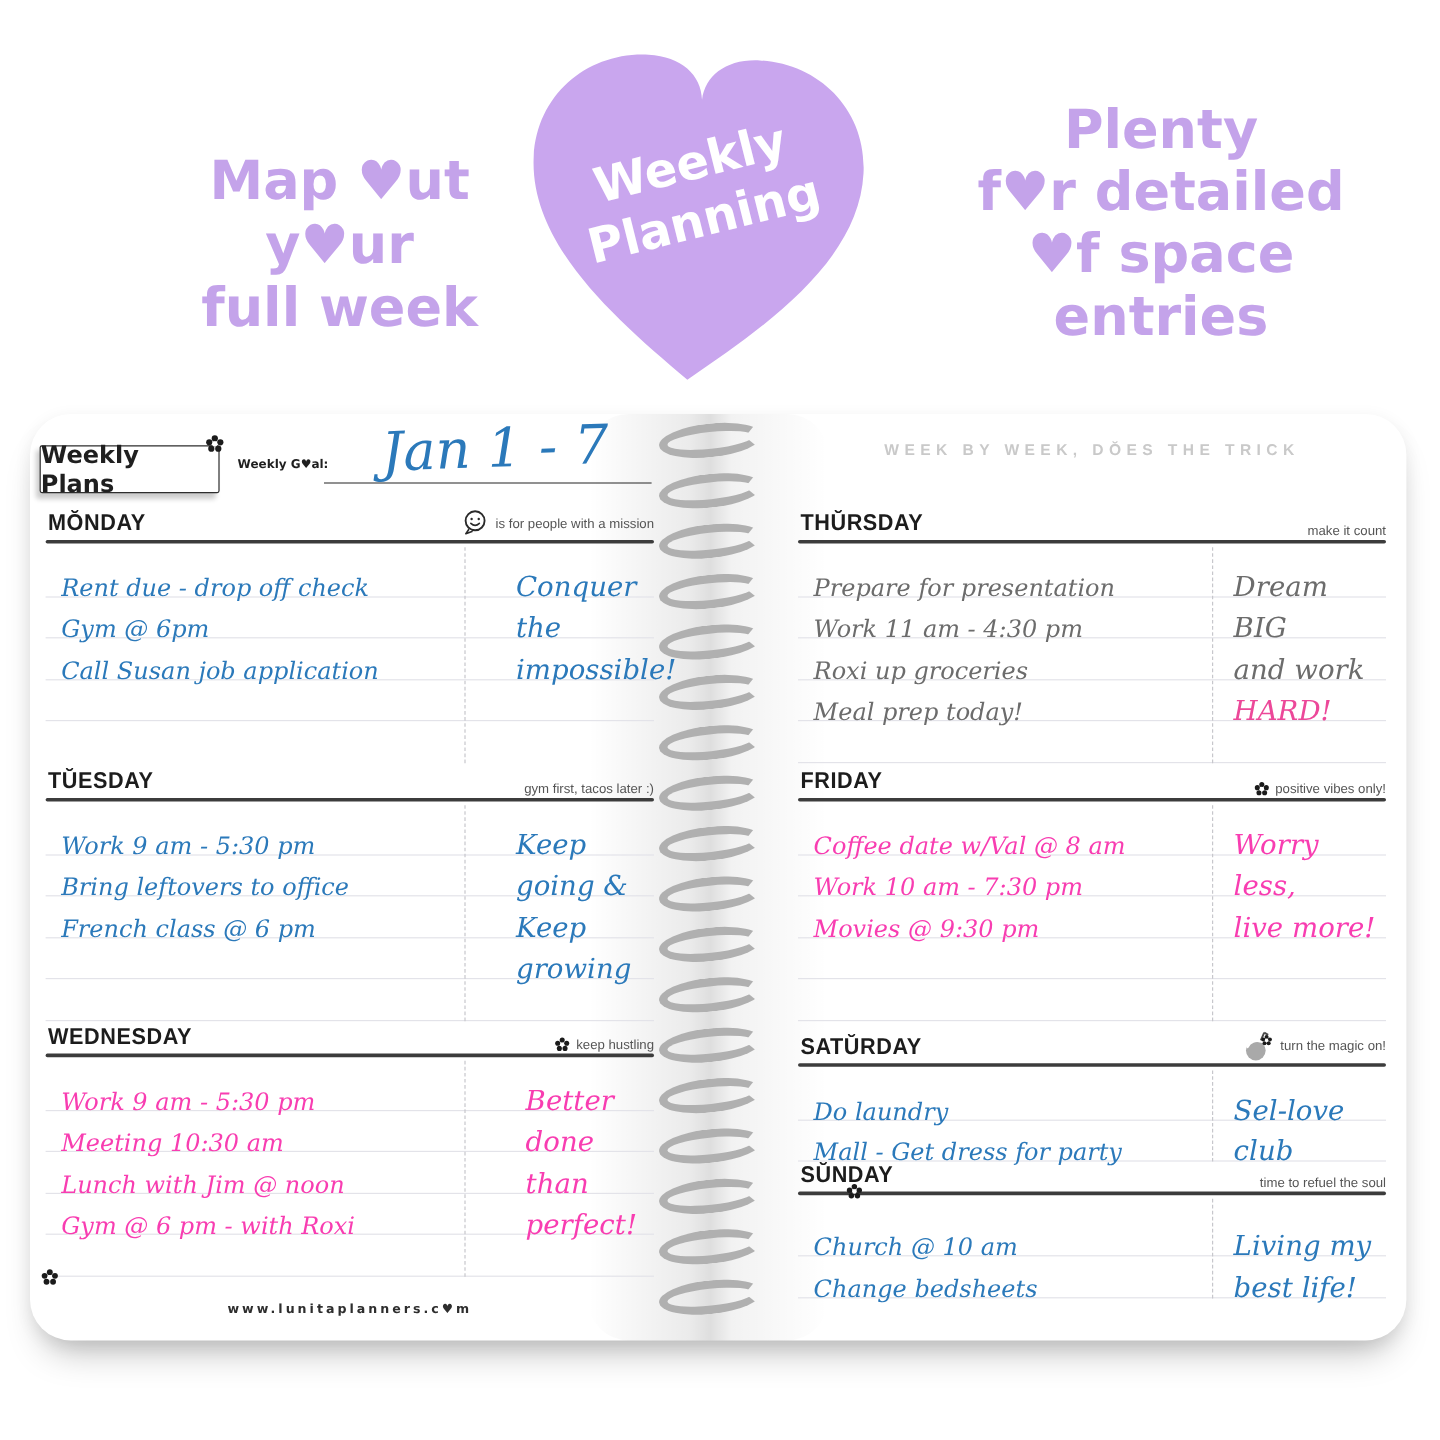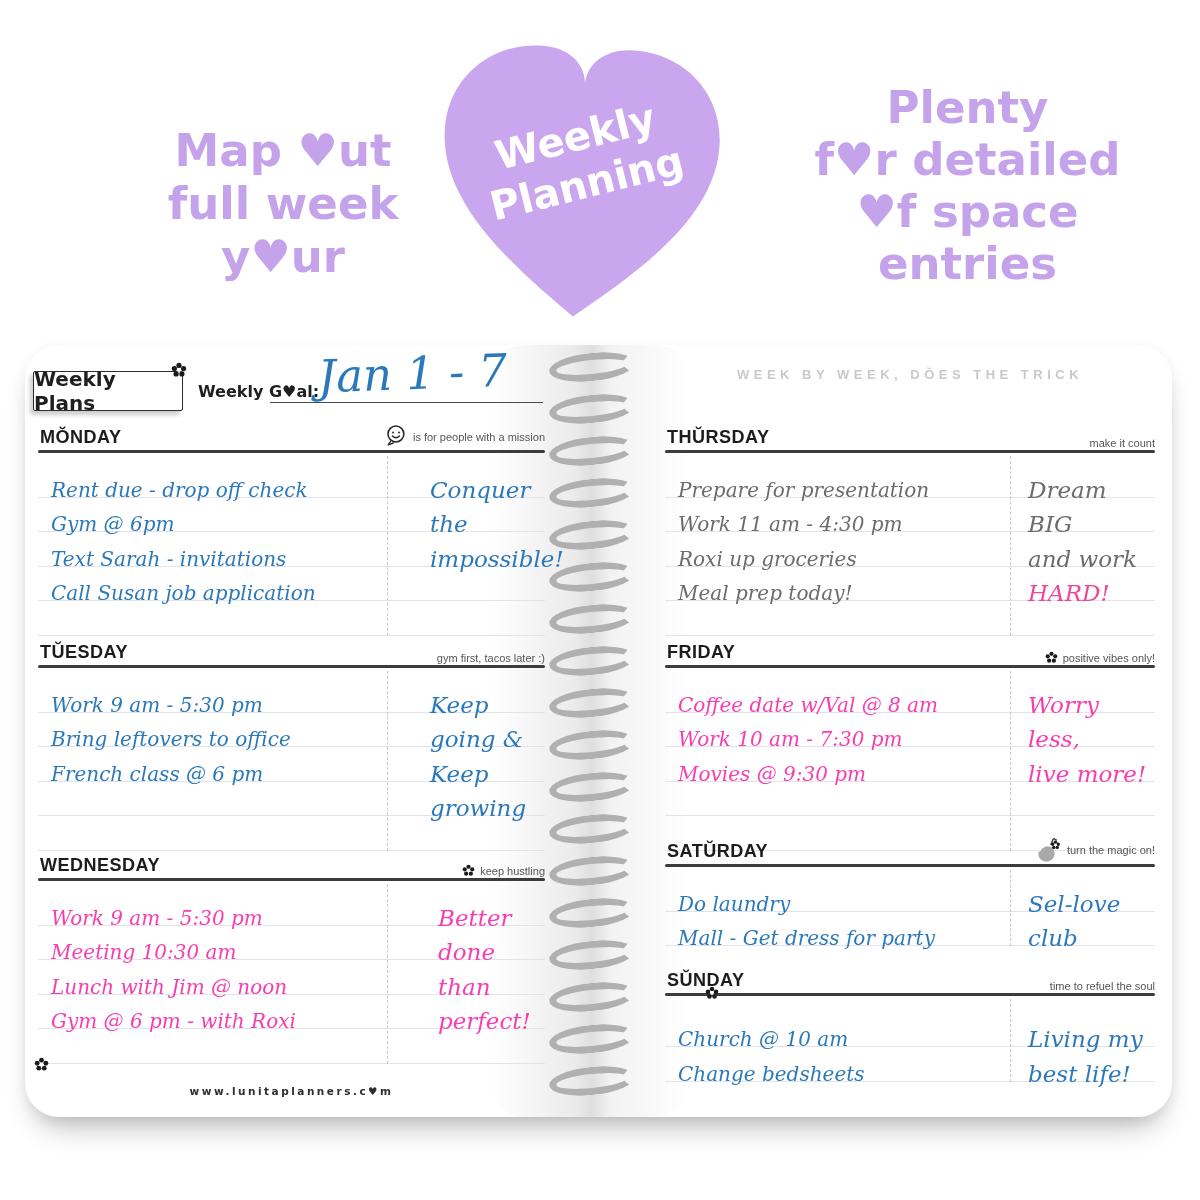--- a/index.html
+++ b/index.html
@@ -32,21 +32,21 @@
   .coil{width:86px;height:28px;border:7px solid #b0b0b0;border-right-color:transparent;
     border-radius:50%;transform:rotate(-6deg);margin-bottom:14px;box-sizing:border-box;}
   
   .title-box{position:absolute;left:-5px;top:26px;width:148px;height:38px;
     background:#fff;border:1.6px solid #2e2e2e;border-radius:2px;
     box-shadow:-3px 4px 4px rgba(0,0,0,0.20);
     display:flex;align-items:center;justify-content:center;
     font-family:"DejaVu Sans",sans-serif;font-weight:bold;font-size:20px;color:#1f1f1f;}
   .title-flower{position:absolute;left:133px;top:17px;width:16px;height:16px;z-index:5;}
   .goal-label{position:absolute;left:160px;top:37px;
-    font-family:"DejaVu Sans",sans-serif;font-weight:bold;font-size:16px;color:#1f1f1f;}
+    font-family:"DejaVu Sans",sans-serif;font-weight:bold;font-size:10px;color:#1f1f1f;}
   .goal-line{position:absolute;left:232px;right:2px;top:57px;border-top:1.6px solid #4a4a4a;}
   .goal-value{position:absolute;left:280px;top:2px;transform:rotate(-2deg);}
   
   .motto{position:absolute;left:0;width:100%;top:22px;text-align:center;
     font-weight:bold;font-size:13px;letter-spacing:4.5px;color:#c9c9c9;}
   
   .day-section{position:absolute;left:0;right:0;}
   .day-head{position:relative;height:26px;}
   .day-name{position:absolute;left:2px;bottom:2px;font-weight:bold;font-size:19px;
     letter-spacing:0.5px;color:#1c1c1c;transform:scaleX(0.95);transform-origin:left;}
@@ -73,22 +73,22 @@
   .ic{display:inline-block;}
   .tag-ic-sm{width:13px;height:13px;}
   .tag-ic-smiley{width:25px;height:25px;}
   .tag-ic-coconut{width:27px;height:27px;}
 </style>
 </head>
 <body>
 
 <div class="promo-block promo-left" style="color: rgb(196, 163, 234);">
   <div>Map ♥ut</div>
+  <div>y♥ur</div>
   <div>full week</div>
-  <div>y♥ur</div>
 </div>
 
 <div class="promo-heart">
   <svg viewBox="0 0 400 380">
     <path d="M200 362 C118 300 28 228 28 138 C28 72 80 26 142 26 C176 26 198 44 200 70 C202 44 224 26 258 26 C320 26 372 72 372 138 C372 228 282 300 200 362 Z" fill="#c9a6ee"></path>
   </svg>
   <div class="heart-text">
     <div>Weekly</div>
     <div>Planning</div>
   </div>
@@ -144,23 +144,20 @@
           </div>
           <div class="day-line"></div>
           <div class="day-rows" style="top: 39.6px;">
             <div class="row" style="border-bottom-color: rgb(227, 227, 233);">
               <span class="hand" style="color: rgb(43, 121, 186);">Rent due - drop off check</span>
             </div>
             <div class="row" style="border-bottom-color: rgb(227, 227, 233);">
               <span class="hand" style="color: rgb(43, 121, 186);">Gym @ 6pm</span>
             </div>
             <div class="row" style="border-bottom-color: rgb(227, 227, 233);">
-              <span class="hand" style="color: rgb(43, 121, 186);">Text Sarah - invitations</span>
-            </div>
-            <div class="row" style="border-bottom-color: rgb(227, 227, 233);">
               <span class="hand" style="color: rgb(43, 121, 186);">Call Susan job application</span>
             </div>
             <div class="row" style="border-bottom-color: rgb(227, 227, 233);"></div>
           </div>
           <div class="col-divider" style="left: 349px; height: 179.6px;"></div>
           <div class="day-side" style="left: 392px; top: 39.6px; right: 0px;">
             <div class="srow">
               <span class="hand" style="color: rgb(43, 121, 186);">Conquer</span>
             </div>
             <div class="srow">
@@ -356,21 +353,21 @@
               <span class="hand" style="color: rgb(248, 61, 177);">Worry</span>
             </div>
             <div class="srow">
               <span class="hand" style="color: rgb(248, 61, 177);">less,</span>
             </div>
             <div class="srow">
               <span class="hand" style="color: rgb(248, 61, 177);">live more!</span>
             </div>
           </div>
         </div>
-        <div class="day-section" style="top: 493px; height: 112.4px;">
+        <div class="day-section" style="top: 515px; height: 112.4px;">
           <div class="day-head">
             <span class="day-name">SATŬRDAY</span>
             <div class="day-tag">
               <span class="ic tag-ic-coconut">
                 <svg viewBox="0 0 27 27">
                   <line x1="14" y1="13" x2="18.5" y2="2.5" stroke="#4a4a4a" stroke-width="1.6"></line>
                   <line x1="18.5" y1="2.5" x2="21.8" y2="4.4" stroke="#4a4a4a" stroke-width="1.6"></line>
                   <circle cx="11.5" cy="17.5" r="8.2" fill="#a9a9a9"></circle>
                   <path d="M4.6 14.4 A8.8 8.8 0 0 1 15.8 10" stroke="#fff" stroke-width="2" fill="none" stroke-linecap="round"></path>
                   <g fill="#1b1b1b">

